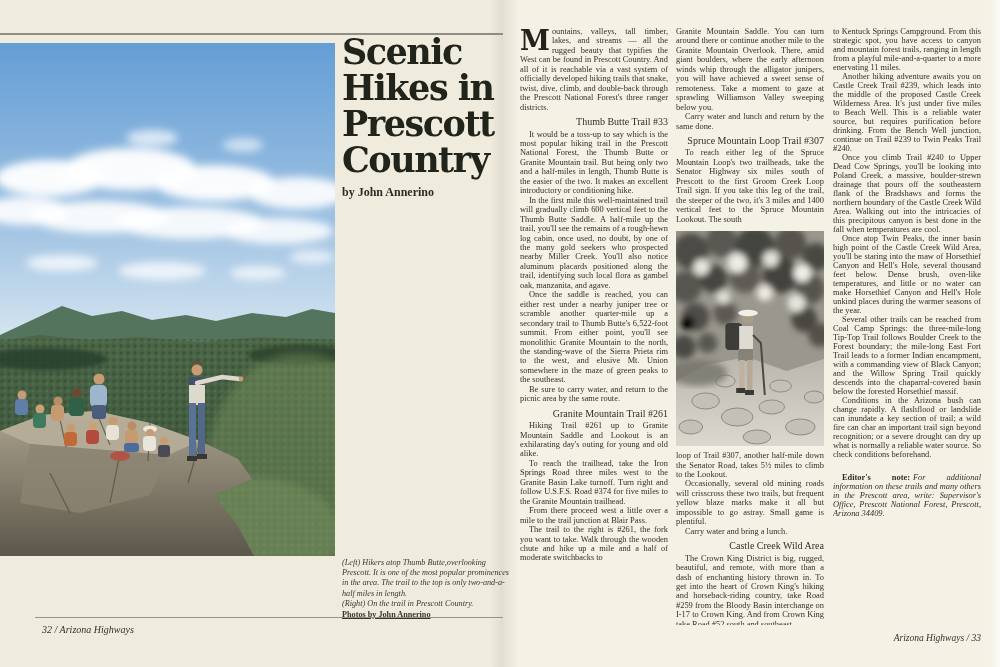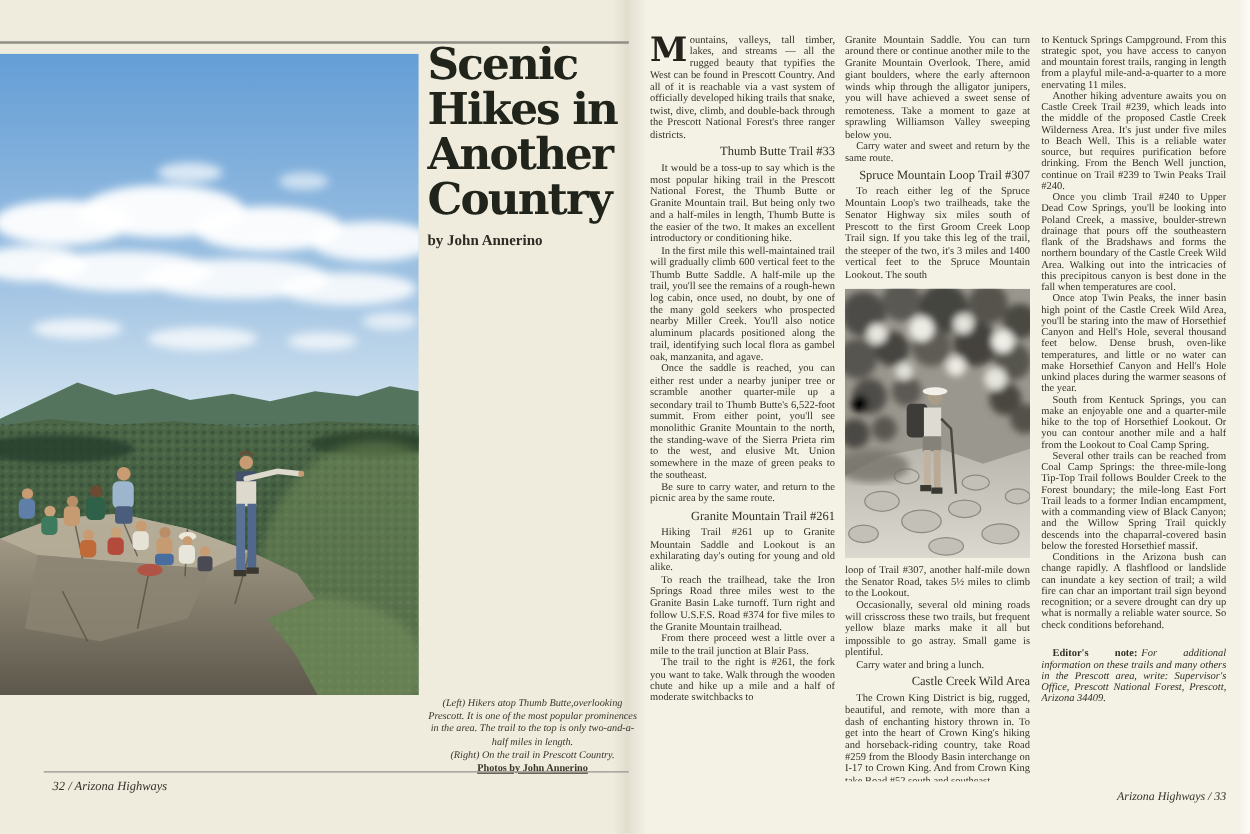--- a/index.html
+++ b/index.html
@@ -20,21 +20,21 @@
   .photo-main svg{display:block;width:100%;height:100%;}
 
   .title-block{position:absolute;left:342px;top:34px;width:162px;}
   .title-line{
     font-family:"DejaVu Serif",serif;font-weight:bold;
     font-size:35px;line-height:36px;letter-spacing:-1.5px;color:#20241a;
   }
   .byline{font-size:12px;margin-top:7px;color:#2e2b24;font-weight:bold;}
 
   .caption{position:absolute;left:342px;top:558px;width:168px;
-    font-size:8.2px;line-height:10.2px;font-style:italic;color:#3a362d;text-align:center;}
+    font-size:8.2px;line-height:10.2px;font-style:italic;color:#3a362d;}
   .photo-credit{font-style:normal;font-weight:bold;margin-top:1px;text-decoration:underline;}
 
   .folio-left{position:absolute;left:42px;top:624px;font-style:italic;font-size:10px;color:#33302a;}
   .folio-right{position:absolute;left:833px;top:633px;width:148px;text-align:right;
     font-style:italic;font-size:9.5px;color:#33302a;}
 
   .col{position:absolute;top:27px;width:148px;height:598px;overflow:hidden;
     font-size:8.4px;line-height:9.45px;text-align:justify;color:#322f27;}
   .c1{left:520px;}
   .c2{left:676px;}
@@ -177,21 +177,21 @@
       <rect x="198" y="360" width="7" height="52" fill="#51688a"></rect>
       <rect x="187" y="413" width="10" height="5" fill="#3a372f"></rect>
       <rect x="197" y="411" width="10" height="5" fill="#3a372f"></rect>
     </g>
   </svg>
 </div>
 
 <div class="title-block">
   <div class="title-line">Scenic</div>
   <div class="title-line">Hikes in</div>
-  <div class="title-line">Another</div>
+  <div class="title-line">Prescott</div>
   <div class="title-line">Country</div>
   <div class="byline">by John Annerino</div>
 </div>
 
 <div class="caption">
   <div>(Left) Hikers atop Thumb Butte,overlooking Prescott. It is one of the most popular prominences in the area. The trail to the top is only two-and-a-half miles in length.</div>
   <div>(Right) On the trail in Prescott Country.</div>
   <div class="photo-credit">Photos by John Annerino</div>
 </div>
 <div class="bottom-rule"></div>
@@ -206,21 +206,21 @@
   <p class="para">Be sure to carry water, and return to the picnic area by the same route.</p>
   <p class="subhead">Granite Mountain Trail #261</p>
   <p class="para">Hiking Trail #261 up to Granite Mountain Saddle and Lookout is an exhilarating day's outing for young and old alike.</p>
   <p class="para">To reach the trailhead, take the Iron Springs Road three miles west to the Granite Basin Lake turnoff. Turn right and follow U.S.F.S. Road #374 for five miles to the Granite Mountain trailhead.</p>
   <p class="para">From there proceed west a little over a mile to the trail junction at Blair Pass.</p>
   <p class="para">The trail to the right is #261, the fork you want to take. Walk through the wooden chute and hike up a mile and a half of moderate switchbacks to</p>
 </div>
 
 <div class="col c2">
   <p class="cont">Granite Mountain Saddle. You can turn around there or continue another mile to the Granite Mountain Overlook. There, amid giant boulders, where the early afternoon winds whip through the alligator junipers, you will have achieved a sweet sense of remoteness. Take a moment to gaze at sprawling Williamson Valley sweeping below you.</p>
-  <p class="para">Carry water and sweet and return by the same route.</p>
+  <p class="para">Carry water and lunch and return by the same done.</p>
   <p class="subhead">Spruce Mountain Loop Trail #307</p>
   <p class="para">To reach either leg of the Spruce Mountain Loop's two trailheads, take the Senator Highway six miles south of Prescott to the first Groom Creek Loop Trail sign. If you take this leg of the trail, the steeper of the two, it's 3 miles and 1400 vertical feet to the Spruce Mountain Lookout. The south</p>
   <div class="photo-bw" aria-label="Backpacker in a sun hat on a rocky creek-bed trail (black and white photo)">
     <svg viewBox="0 0 150 215" preserveAspectRatio="none">
       <defs>
         <filter id="bsoft">
             <feGaussianBlur stdDeviation="3"></feGaussianBlur>
           </filter>
         <linearGradient id="ground" x1="0" y1="0" x2="0" y2="1">
           <stop offset="0" stop-color="#b9b6ad"></stop>
@@ -287,19 +287,18 @@
   <p class="para">Carry water and bring a lunch.</p>
   <p class="subhead">Castle Creek Wild Area</p>
   <p class="para">The Crown King District is big, rugged, beautiful, and remote, with more than a dash of enchanting history thrown in. To get into the heart of Crown King's hiking and horseback-riding country, take Road #259 from the Bloody Basin interchange on I-17 to Crown King. And from Crown King take Road #52 south and southeast</p>
 </div>
 
 <div class="col c3">
   <p class="cont">to Kentuck Springs Campground. From this strategic spot, you have access to canyon and mountain forest trails, ranging in length from a playful mile-and-a-quarter to a more enervating 11 miles.</p>
   <p class="para">Another hiking adventure awaits you on Castle Creek Trail #239, which leads into the middle of the proposed Castle Creek Wilderness Area. It's just under five miles to Beach Well. This is a reliable water source, but requires purification before drinking. From the Bench Well junction, continue on Trail #239 to Twin Peaks Trail #240.</p>
   <p class="para">Once you climb Trail #240 to Upper Dead Cow Springs, you'll be looking into Poland Creek, a massive, boulder-strewn drainage that pours off the southeastern flank of the Bradshaws and forms the northern boundary of the Castle Creek Wild Area. Walking out into the intricacies of this precipitous canyon is best done in the fall when temperatures are cool.</p>
   <p class="para">Once atop Twin Peaks, the inner basin high point of the Castle Creek Wild Area, you'll be staring into the maw of Horsethief Canyon and Hell's Hole, several thousand feet below. Dense brush, oven-like temperatures, and little or no water can make Horsethief Canyon and Hell's Hole unkind places during the warmer seasons of the year.</p>
-  <p class="para">South from Kentuck Springs, you can make an enjoyable one and a quarter-mile hike to the top of Horsethief Lookout. Or you can contour another mile and a half from the Lookout to Coal Camp Spring.</p>
   <p class="para">Several other trails can be reached from Coal Camp Springs: the three-mile-long Tip-Top Trail follows Boulder Creek to the Forest boundary; the mile-long East Fort Trail leads to a former Indian encampment, with a commanding view of Black Canyon; and the Willow Spring Trail quickly descends into the chaparral-covered basin below the forested Horsethief massif.</p>
   <p class="para">Conditions in the Arizona bush can change rapidly. A flashflood or landslide can inundate a key section of trail; a wild fire can char an important trail sign beyond recognition; or a severe drought can dry up what is normally a reliable water source. So check conditions beforehand.</p>
   <p class="ednote"><span class="ednote-label">Editor's note:</span><span>For additional information on these trails and many others in the Prescott area, write: Supervisor's Office, Prescott National Forest, Prescott, Arizona 34409.</span></p>
 </div>
 
 <div class="folio-right">Arizona Highways / 33</div>
 
 </body></html>

